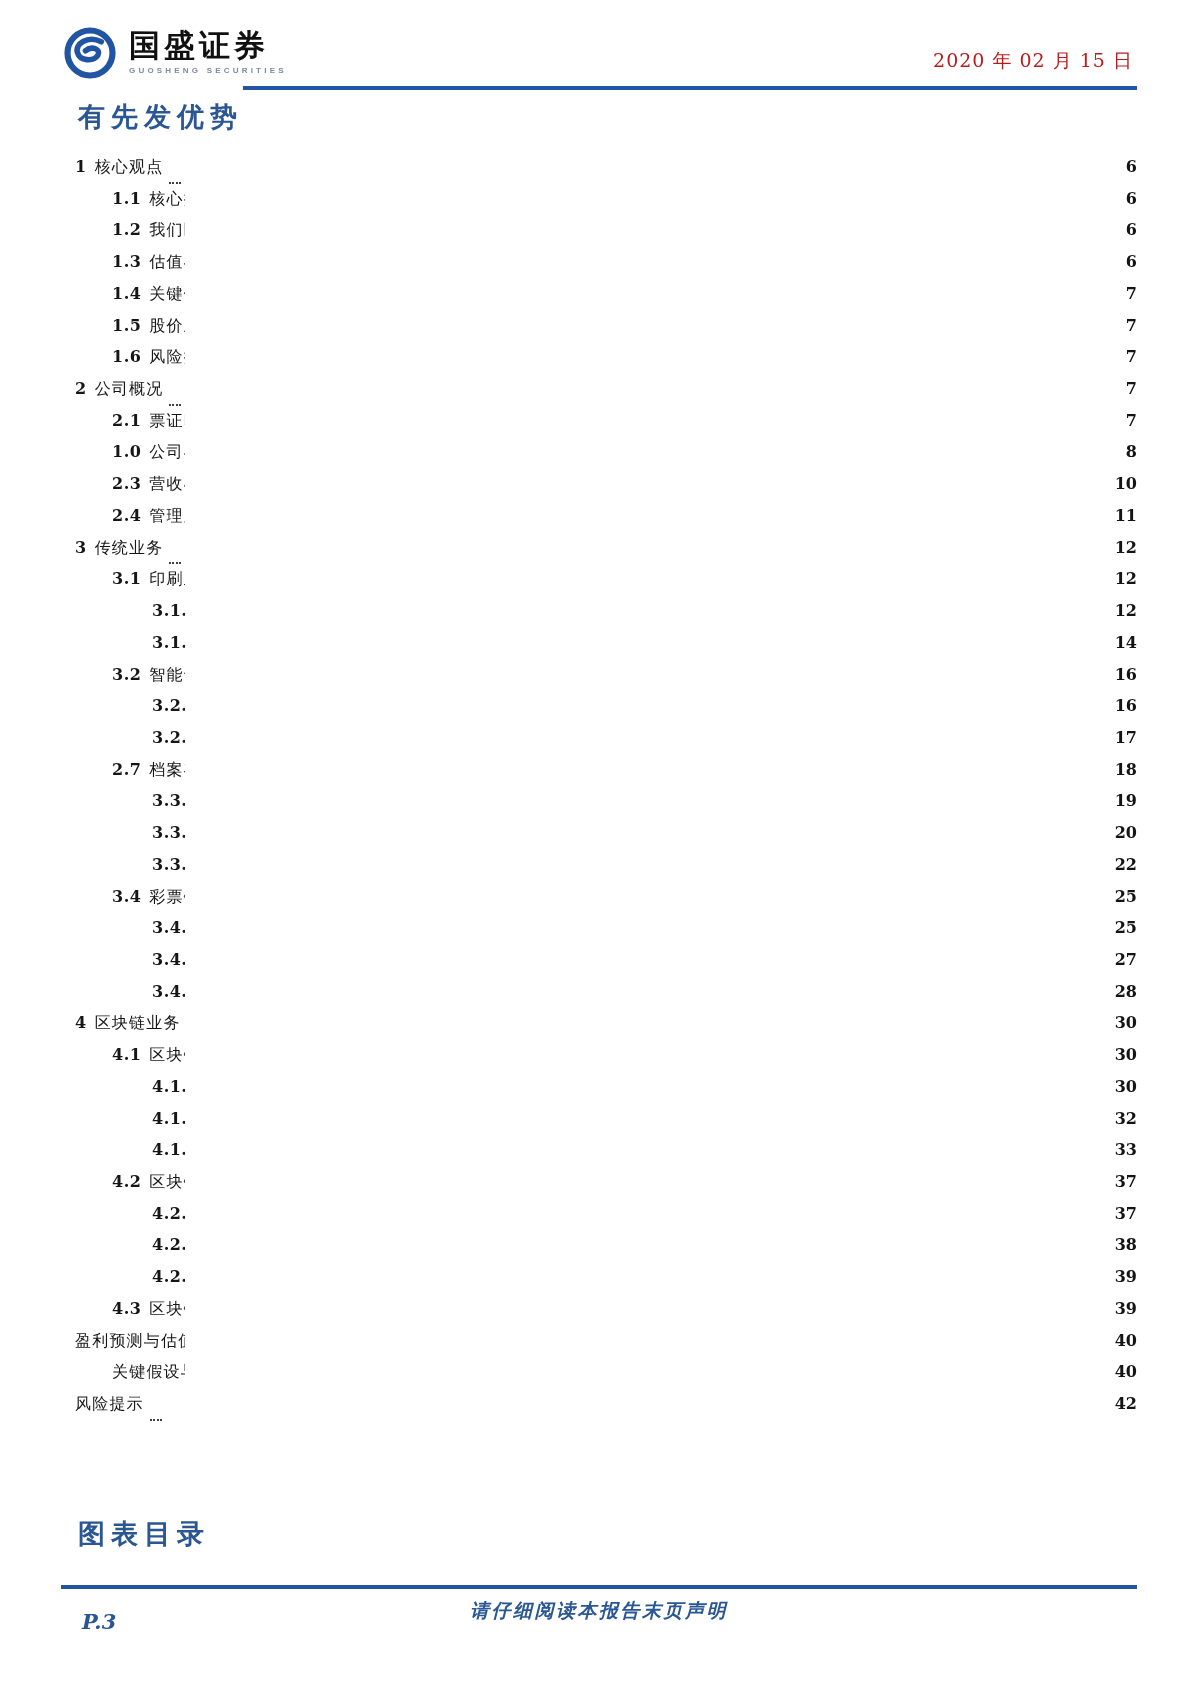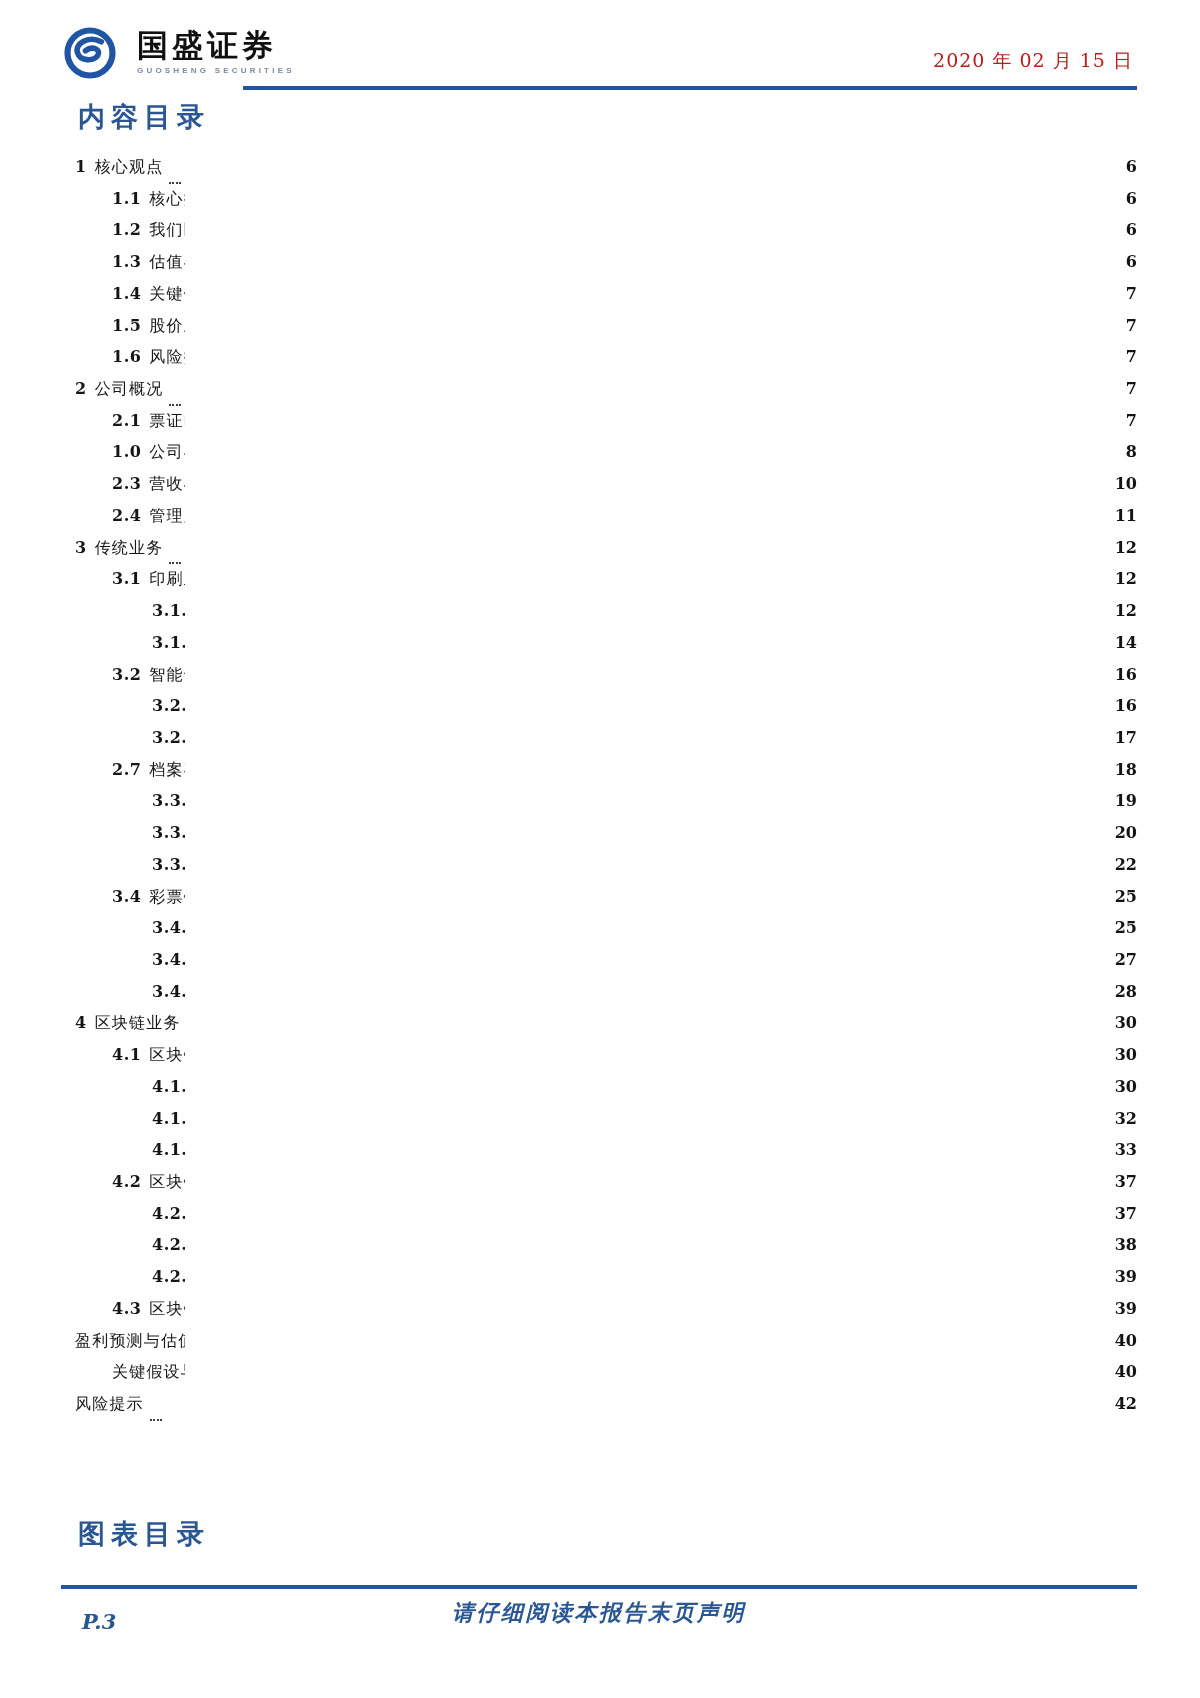--- a/index.html
+++ b/index.html
@@ -8,21 +8,21 @@
     width:1200px;height:1698px;
     background:#ffffff;
     margin:0 auto;
     overflow:hidden;
     font-family:"DejaVu Serif","Liberation Serif",serif;
     color:#141414;
   }
   
   .brand{position:absolute;left:63px;top:26px;display:flex;align-items:flex-start;}
   .brand-icon{width:54px;height:54px;}
-  .brand-text{margin-left:20px;display:flex;flex-direction:column;}
+  .brand-text{margin-left:12px;display:flex;flex-direction:column;}
   .brand-cn{
     font-size:31px;font-weight:900;letter-spacing:4px;color:#101010;
     font-family:"DejaVu Serif","Liberation Serif",serif;line-height:38px;
   }
   .brand-en{
     font-size:8px;letter-spacing:3.2px;color:#7d8aa6;margin-top:2px;
     font-family:"Liberation Sans","DejaVu Sans",sans-serif;font-weight:bold;
   }
   .report-date{
     position:absolute;right:67px;top:48px;
@@ -69,21 +69,21 @@
   .footer{
     position:absolute;left:61px;top:1585px;width:1076px;
     border-top:4px solid #2155a3;
   }
   .footer-page{
     position:absolute;left:21px;top:20px;
     font-size:21px;font-weight:bold;font-style:italic;color:#2a5793;
   }
   .footer-notice{
     text-align:center;margin-top:9px;
-    font-size:22px;font-weight:bold;font-style:italic;color:#2a5793;
+    font-size:19px;font-weight:bold;font-style:italic;color:#2a5793;
     letter-spacing:2.5px;
   }
 </style>
 </head>
 <body>
 
 <div class="page">
 
   <div class="brand">
     <span class="brand-icon">
@@ -93,21 +93,21 @@
       </svg>
     </span>
     <span class="brand-text">
       <span class="brand-cn">国盛证券</span>
       <span class="brand-en">GUOSHENG SECURITIES</span>
     </span>
   </div>
   <div class="report-date">2020 年 02 月 15 日</div>
   <div class="header-line"></div>
 
-  <div class="sec-title" id="toc-title">内容目录</div>
+  <div class="sec-title" id="toc-title">有先发优势</div>
 
   <div class="toc">
 
       <div class="toc-row lv1">
         <span class="num">1</span>
         <span class="label">核心观点</span>
         <span class="leader"></span>
         <span class="page">6</span>
       </div>
 

